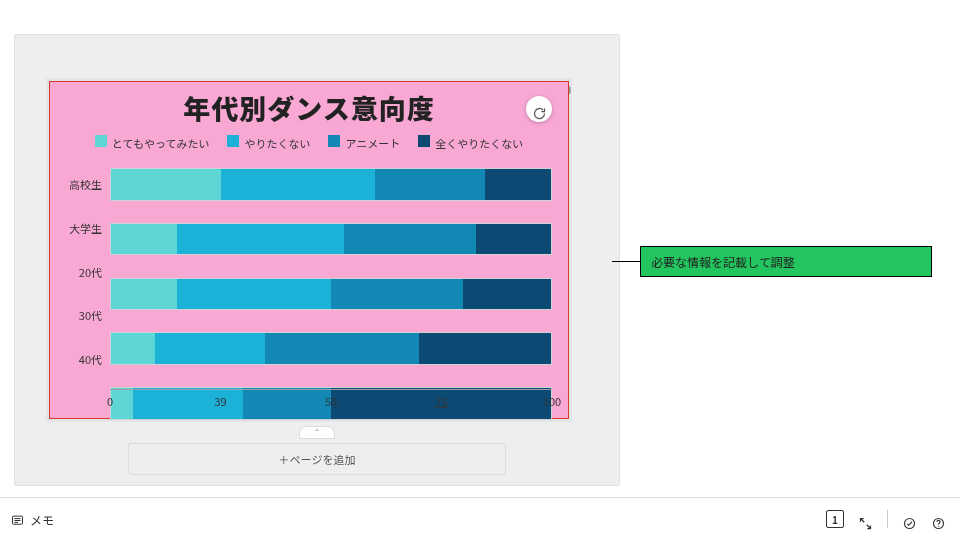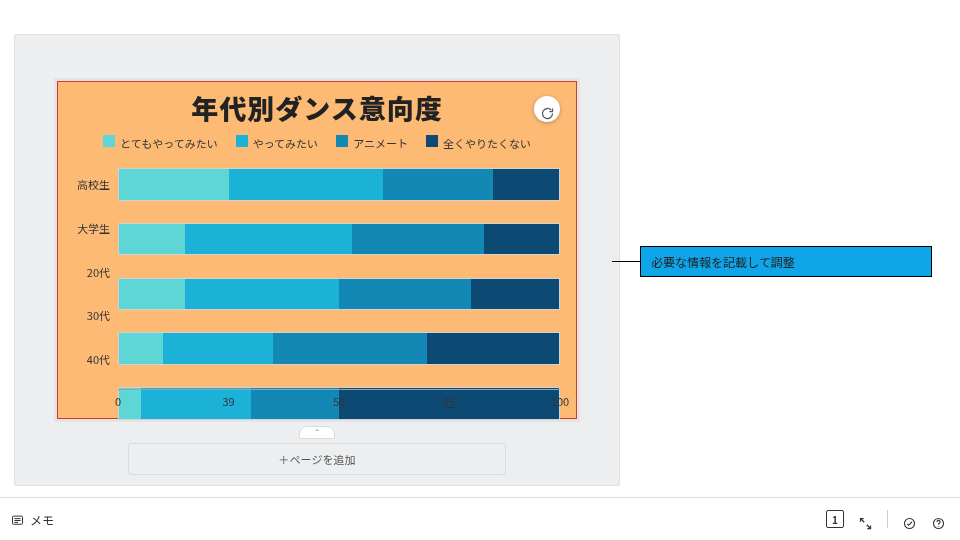--- a/index.html
+++ b/index.html
@@ -2,21 +2,21 @@
 <html><head>
 <meta charset="utf-8">
 <style>
 html,body{margin:0;padding:0;font-family:"Hiragino Sans","Noto Sans JP",sans-serif;background:#fff;color:#222;height:100%}
 .viewport{width:960px;height:540px;position:relative;overflow:hidden}
 .toolbar{position:absolute;top:8px;left:10px;display:flex;align-items:center;gap:8px;font-size:12px;color:#222}
 .tb-btn{display:flex;align-items:center;gap:5px;padding:4px 4px;cursor:pointer}
 .tb-sep{width:1px;height:16px;background:#ccc;margin:0 2px}
 .icon{width:15px;height:15px;display:inline-block;flex:0 0 15px}
 .canvas-well{position:absolute;top:34px;left:14px;right:340px;bottom:54px;background:#edeef0;border:1px solid #e1e2e4;border-radius:2px}
-.canvas{position:absolute;left:42px;top:46px;width:518px;height:336px;background:#fdba74;border:1.5px solid #d43a2a;box-shadow:0 0 0 3px rgba(0,0,0,.04)}
+.canvas{position:absolute;left:34px;top:46px;width:518px;height:336px;background:#f9a8d4;border:1.5px solid #d43a2a;box-shadow:0 0 0 3px rgba(0,0,0,.04)}
 .canvas-tools{position:absolute;right:46px;top:42px;display:flex;gap:12px;color:#666}
 .refresh{position:absolute;right:16px;top:14px;width:26px;height:26px;border-radius:50%;background:#fff;box-shadow:0 1px 4px rgba(0,0,0,.25);display:flex;align-items:center;justify-content:center;color:#555}
 .chart-title{text-align:center;font-weight:900;font-size:27px;letter-spacing:1px;margin-top:6px}
 .legend{display:flex;justify-content:center;gap:18px;font-size:11px;margin-top:8px;color:#333}
 .legend-item{display:flex;align-items:flex-start;gap:5px}
 .sw{width:12px;height:12px}
 .plot{position:absolute;left:60px;right:16px;top:86px;bottom:32px}
 .bars{position:absolute;inset:0}
 .bar-row{display:flex;height:15%;margin-bottom:5%;width:100%;border:1px solid #cfd3d6;box-sizing:border-box}
 .bar-row:last-child{margin-bottom:0}
@@ -30,21 +30,21 @@
 .bottombar{position:absolute;left:0;right:0;bottom:0;height:42px;border-top:1px solid #ddd;display:flex;align-items:center}
 .notes{position:absolute;left:10px;display:flex;align-items:flex-end;gap:5px;font-size:12px;color:#333}
 .zoom{position:absolute;left:50%;transform:translateX(-50%);display:flex;align-items:center;gap:10px;font-size:12px;color:#333}
 .slider{width:120px;height:4px;background:#d6d8da;border-radius:2px;position:relative}
 .slider .fill{position:absolute;left:0;top:0;bottom:0;background:#6b6e72;border-radius:2px}
 .slider .knob{position:absolute;top:50%;width:12px;height:12px;background:#3a3c3f;border-radius:50%;transform:translate(-50%,-50%)}
 .right-ctrls{position:absolute;right:14px;display:flex;align-items:center;gap:14px;color:#333}
 .sq{width:16px;height:16px;border:1.5px solid currentColor;border-radius:2px;display:flex;align-items:center;justify-content:center;font-size:10px;font-weight:700}
 .callout{position:absolute;top:246px;left:612px;width:320px;display:flex;align-items:center}
 .callout .line{height:1px;background:#000;flex:0 0 28px}
-.callout .box{border:1px solid #000;padding:6px 10px;font-size:12px;background:#0ea5e9;flex:1}
+.callout .box{border:1px solid #000;padding:6px 10px;font-size:12px;background:#22c55e;flex:1}
 </style>
 </head>
 <body>
 
 <div class="viewport">
 
   <div class="canvas-well">
     <div class="canvas-tools">
       <span class="icon"><svg viewBox="0 0 24 24" fill="none" stroke="#666" stroke-width="1.6">
             <rect x="8" y="8" width="10" height="10" rx="1.5"></rect>
@@ -64,21 +64,21 @@
             </svg></span>
       </div>
       <div class="chart-title">年代別ダンス意向度</div>
       <div class="legend" id="legend">
           <div class="legend-item">
             <span class="sw" style="background:#5fd6d6"></span>
             <span>とてもやってみたい</span>
           </div>
           <div class="legend-item">
             <span class="sw" style="background:#1cb1d6"></span>
-            <span>やってみたい</span>
+            <span>やりたくない</span>
           </div>
           <div class="legend-item">
             <span class="sw" style="background:#1488b5"></span>
             <span>アニメート</span>
           </div>
           <div class="legend-item">
             <span class="sw" style="background:#0d4a73"></span>
             <span>全くやりたくない</span>
           </div>
         </div>

